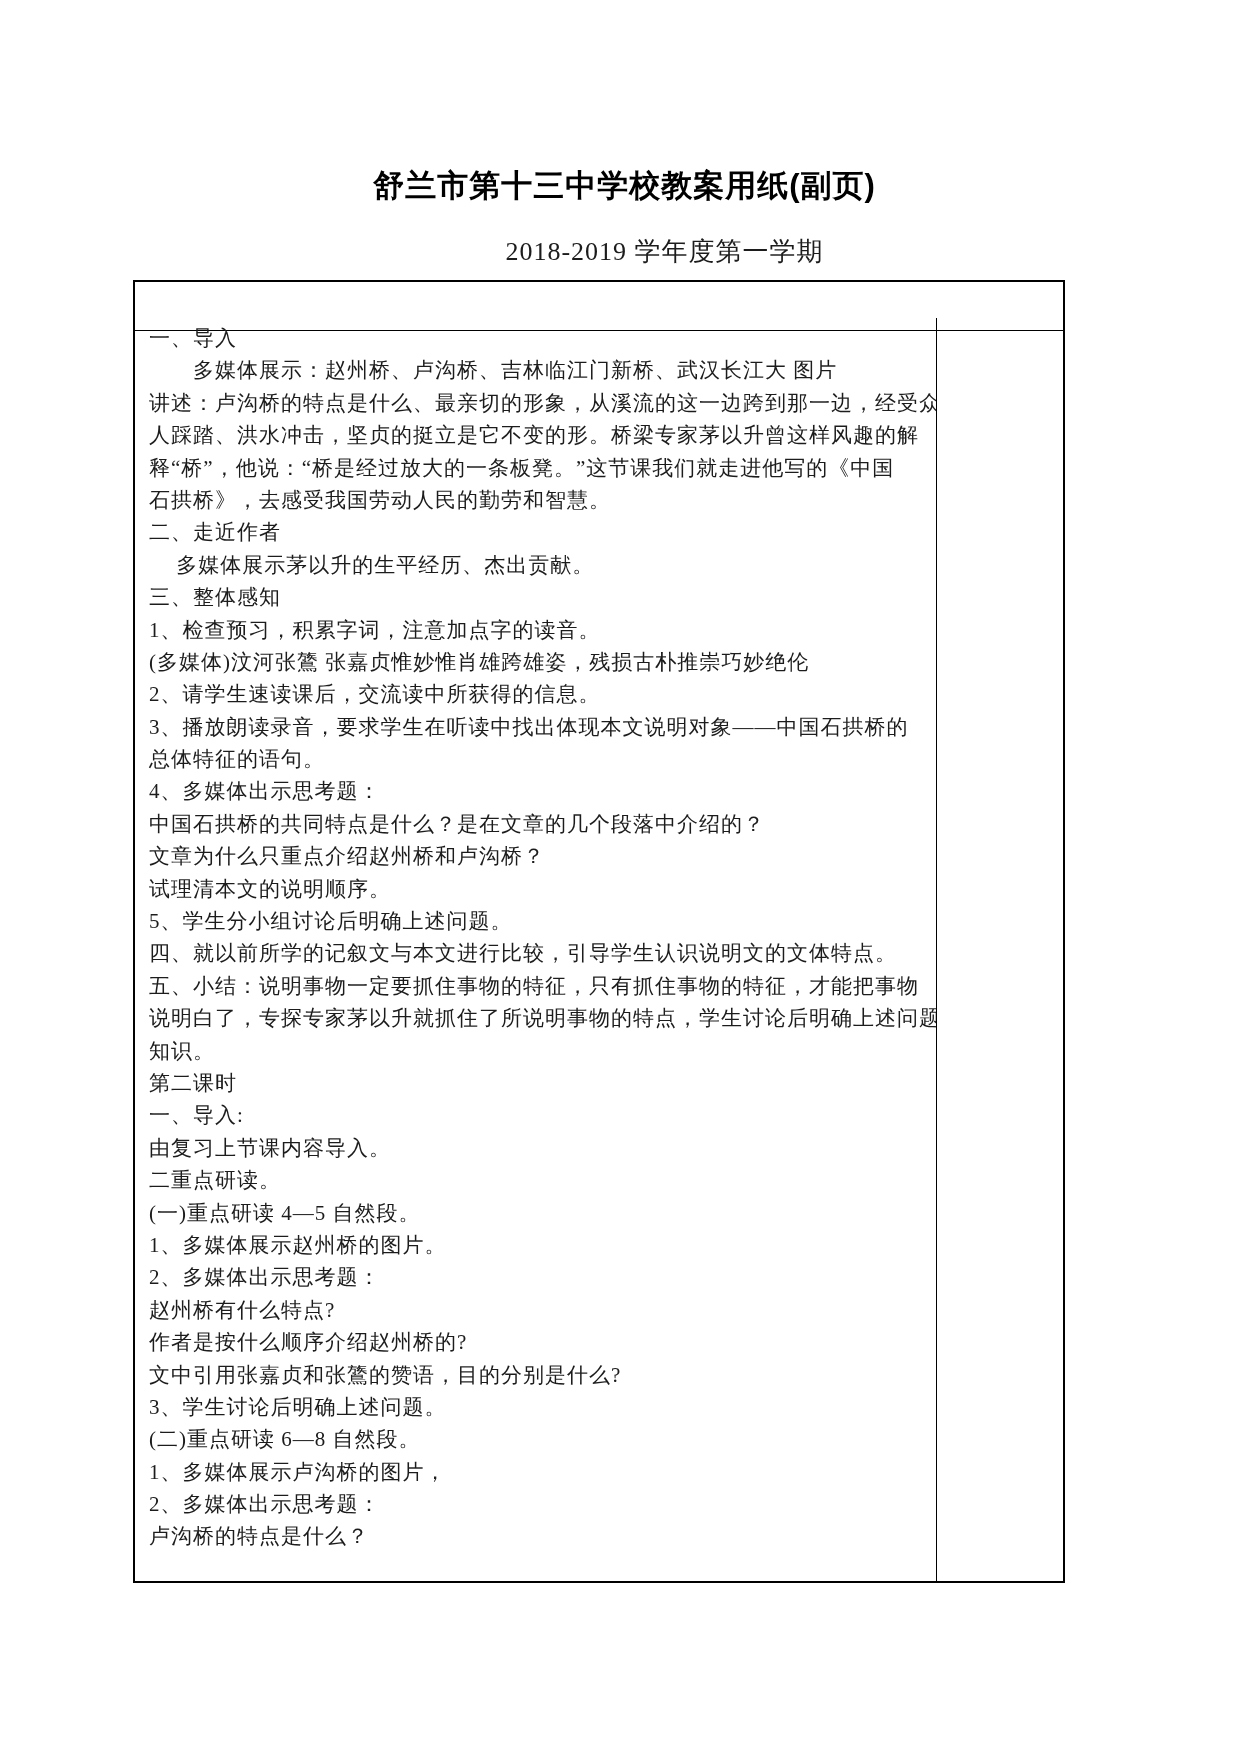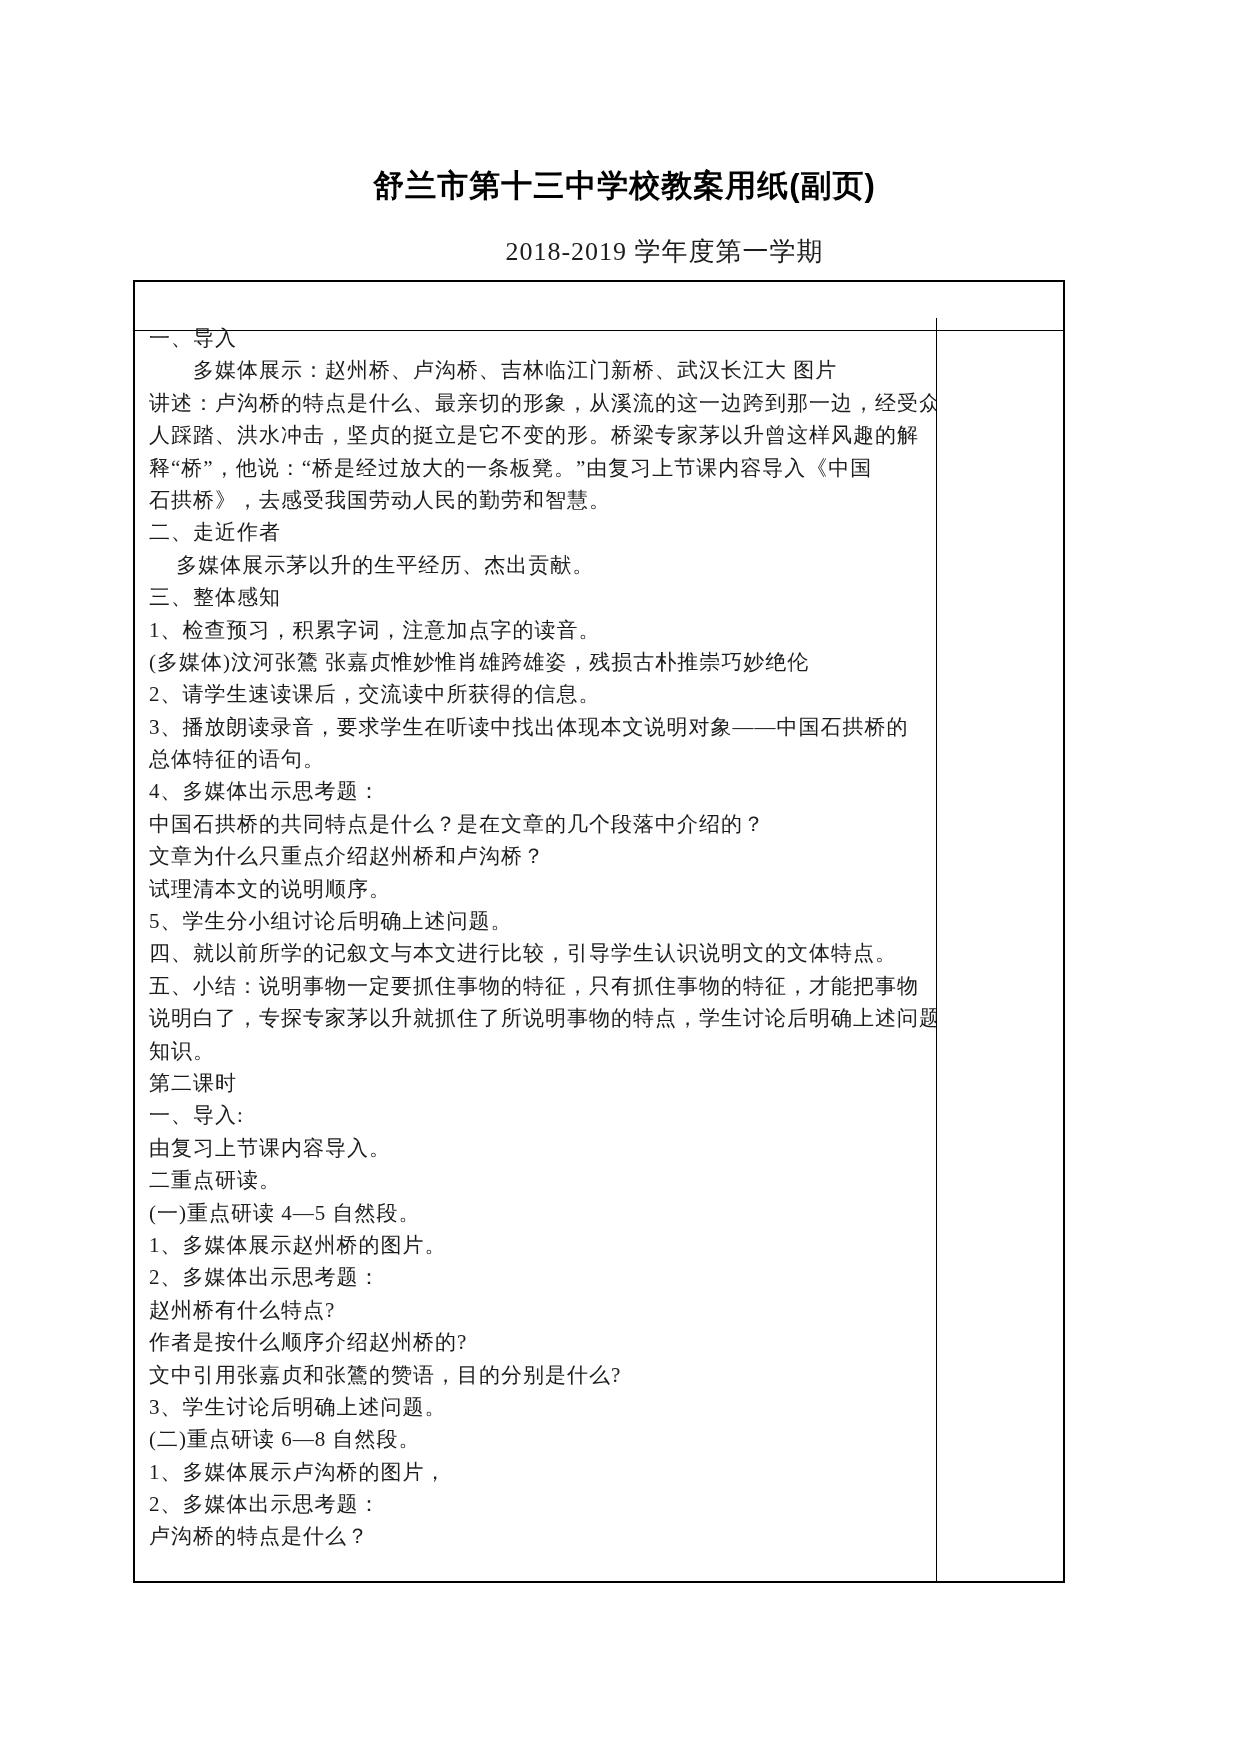--- a/index.html
+++ b/index.html
@@ -101,21 +101,21 @@
     <div class="cell head col1">教学过程设计(含时间分配)</div>
 
     <div class="cell head col2">修改完善</div>
 
     <div class="cell content col1">
       <div id="lesson-lines">
           <div class="line">一、导入</div>
           <div class="line" style="padding-left: 2.1em;">多媒体展示：赵州桥、卢沟桥、吉林临江门新桥、武汉长江大 图片</div>
           <div class="line">讲述：卢沟桥的特点是什么、最亲切的形象，从溪流的这一边跨到那一边，经受众</div>
           <div class="line">人踩踏、洪水冲击，坚贞的挺立是它不变的形。桥梁专家茅以升曾这样风趣的解</div>
-          <div class="line">释“桥”，他说：“桥是经过放大的一条板凳。”由复习上节课内容导入《中国</div>
+          <div class="line">释“桥”，他说：“桥是经过放大的一条板凳。”这节课我们就走进他写的《中国</div>
           <div class="line">石拱桥》，去感受我国劳动人民的勤劳和智慧。</div>
           <div class="line">二、走近作者</div>
           <div class="line" style="padding-left: 1.3em;">多媒体展示茅以升的生平经历、杰出贡献。</div>
           <div class="line">三、整体感知</div>
           <div class="line">1、检查预习，积累字词，注意加点字的读音。</div>
           <div class="line">(多媒体)汶河张鷟 张嘉贞惟妙惟肖雄跨雄姿，残损古朴推崇巧妙绝伦</div>
           <div class="line">2、请学生速读课后，交流读中所获得的信息。</div>
           <div class="line">3、播放朗读录音，要求学生在听读中找出体现本文说明对象——中国石拱桥的</div>
           <div class="line">总体特征的语句。</div>
           <div class="line">4、多媒体出示思考题：</div>

